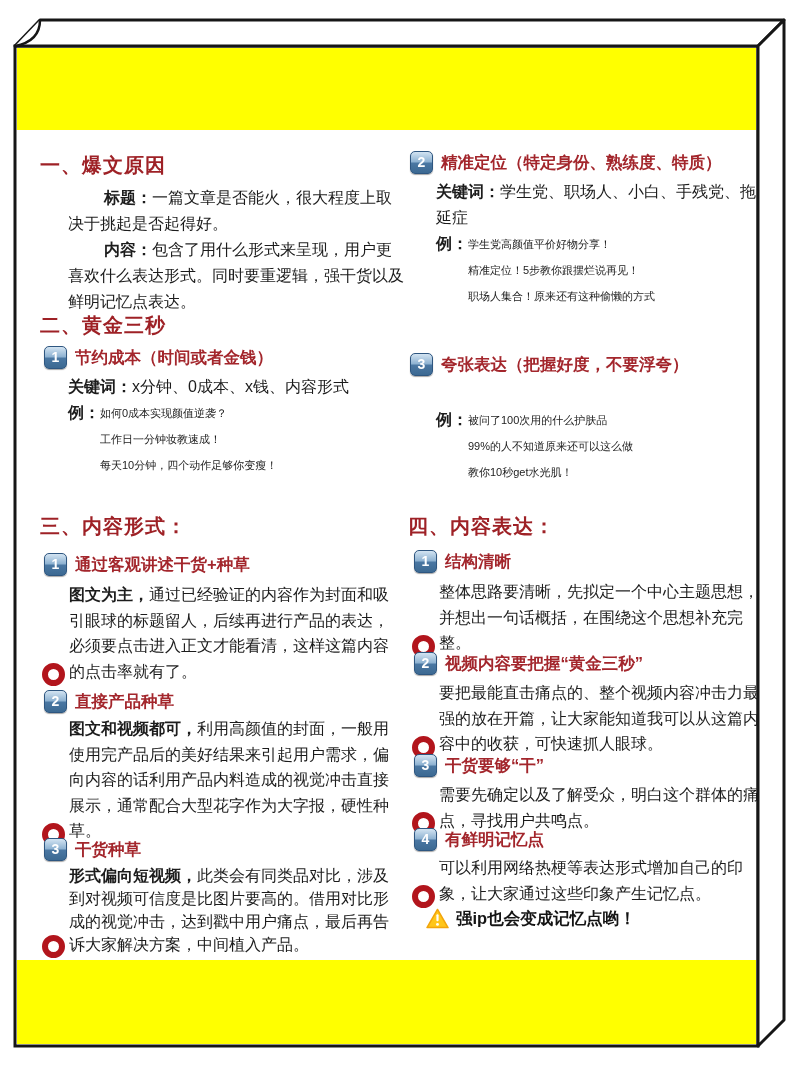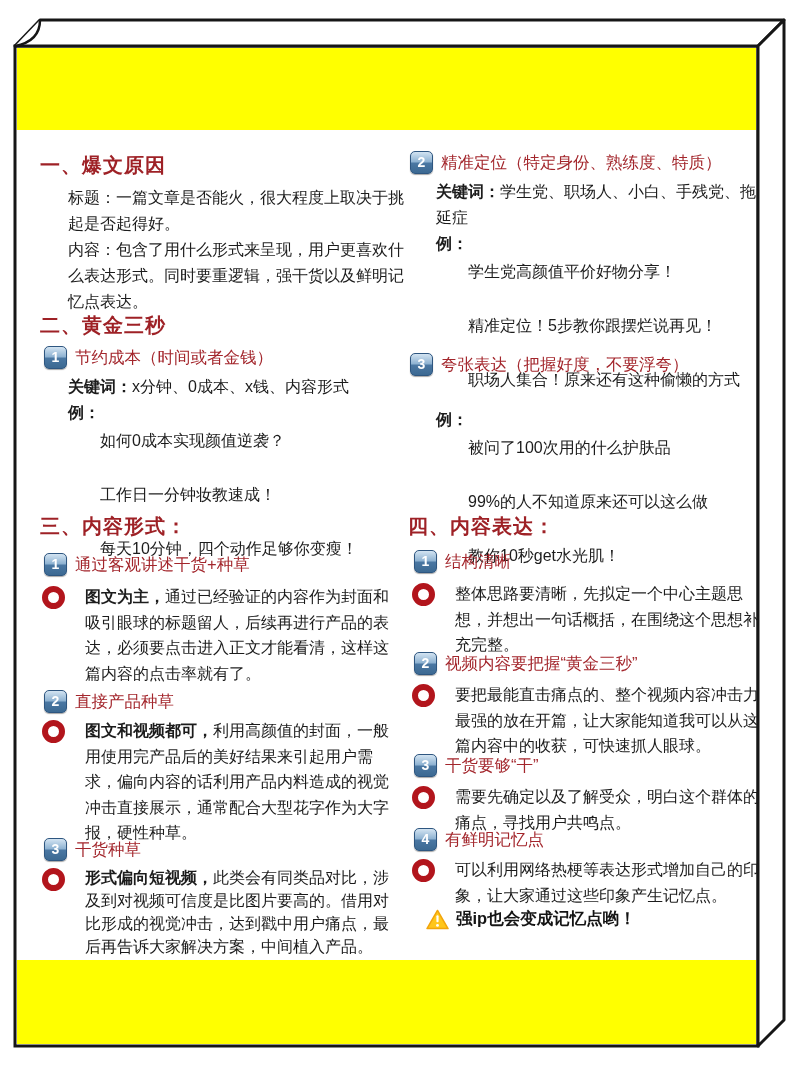--- a/index.html
+++ b/index.html
@@ -11,47 +11,47 @@
   .stage{position:relative;width:800px;height:1067px;overflow:hidden;}
   svg.frame{position:absolute;left:0;top:0;}
   .content{position:absolute;left:12px;top:0;width:800px;height:877px;}
 
   .sec-title{
     position:absolute;margin:0;font-size:20px;font-weight:bold;
     color:#9E2126;letter-spacing:1px;white-space:nowrap;
   }
   .body-block{position:absolute;}
   .body-block p{margin:0;font-size:16px;line-height:26px;color:#1c1c1c;}
-  .body-block b{font-weight:normal;}
+  .body-block b{font-weight:bold;margin-left:36px;}
 
   .point-head{position:absolute;display:flex;align-items:center;gap:8px;white-space:nowrap;}
   .keycap{
     display:inline-block;width:21px;height:21px;border-radius:5px;flex:0 0 auto;
     background:linear-gradient(180deg,#d3e4f2 0%,#8fb3d2 46%,#4a77a2 54%,#3c6992 100%);
     border:1px solid #2e5680;box-shadow:0 1px 1px rgba(0,0,0,.35);
     color:#fff;font-weight:bold;font-size:14px;text-align:center;line-height:21px;
   }
-  .point-title{font-size:16.5px;color:#A3262C;}
+  .point-title{font-size:16.5px;color:#A3262C;font-weight:bold;}
 
   .kv{position:absolute;margin:0;font-size:16px;line-height:26px;color:#1c1c1c;}
   .kv b{font-weight:bold;}
   .ex{display:flex;}
   .ex b{flex:0 0 auto;}
-  .ex-lines div{font-size:16px;line-height:26px;color:#1c1c1c;margin-top:28px;}
-
-  .ring-para{position:absolute;display:flex;gap:20px;align-items:flex-start;}
+  .ex-lines div{font-size:11px;line-height:26px;color:#1c1c1c;}
+
+  .ring-para{position:absolute;display:flex;gap:4px;align-items:flex-end;font-family:Liberation Mono, monospace;}
   .ring{
     width:11px;height:11px;border:6px solid #B2151C;border-radius:50%;
     flex:0 0 auto;margin-top:2px;background:#fff;
   }
   .ring-para p{margin:0;font-size:16px;line-height:25.5px;color:#1c1c1c;}
   .ring-para b{font-weight:bold;}
 
   .warning{
-    position:absolute;display:flex;align-items:center;gap:7px;
+    position:absolute;display:flex;align-items:flex-start;gap:7px;
     font-size:16.5px;font-weight:bold;color:#141414;white-space:nowrap;
   }
   .warn-icon{flex:0 0 auto;}
 </style>
 </head>
 <body>
 
 <div class="stage">
 
   <svg class="frame" width="800" height="1067" viewBox="0 0 800 1067">

